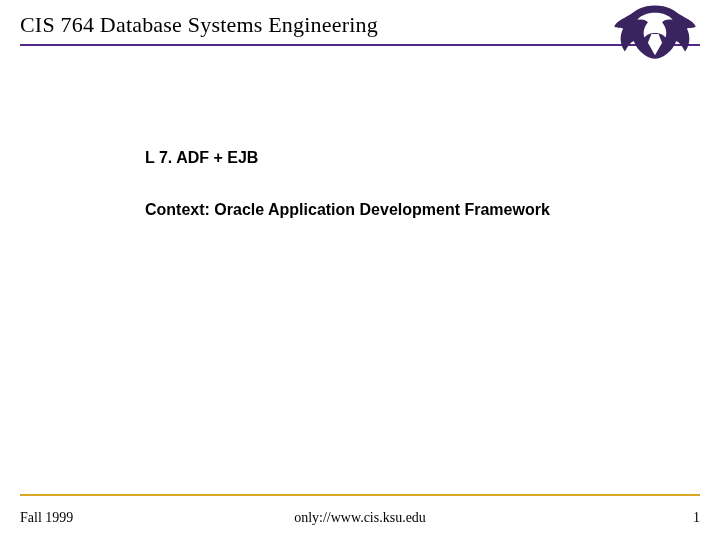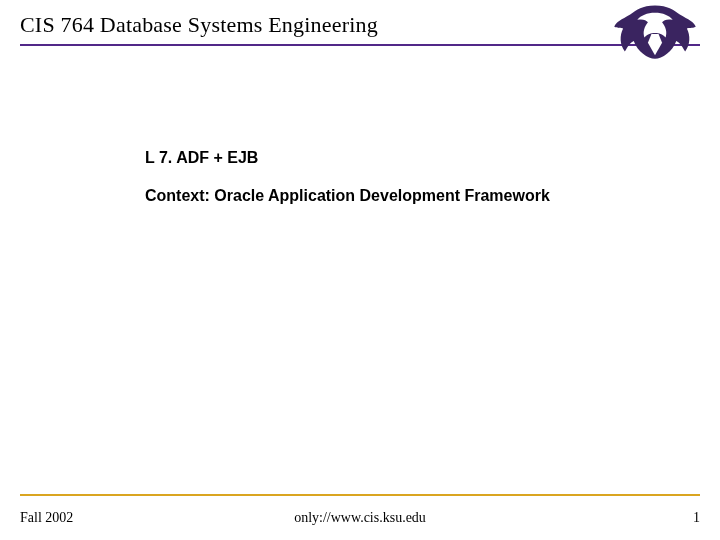--- a/index.html
+++ b/index.html
@@ -3,21 +3,21 @@
 <meta charset="utf-8">
 <style>
   * { margin: 0; padding: 0; box-sizing: border-box; }
   html, body { width: 720px; height: 540px; background: #ffffff; font-family: "Times New Roman", Times, serif; color: #000; overflow: hidden; }
   .slide { position: relative; width: 720px; height: 540px; }
   .header { position: absolute; left: 20px; top: 12px; right: 20px; }
   .title { font-size: 22px; font-weight: normal; letter-spacing: 0.2px; }
   .title-underline { margin-top: 6px; border-bottom: 2px solid #512888; width: 100%; }
   .logo { position: absolute; top: 2px; right: 20px; width: 90px; height: 62px; }
   .content { position: absolute; left: 145px; top: 148px; right: 40px; font-family: Arial, Helvetica, sans-serif; font-weight: bold; font-size: 16px; line-height: 1.25; }
-  .content .row1 { margin-bottom: 18px; }
+  .content .row1 { margin-bottom: 32px; }
   .content .row2 { margin-bottom: 18px; }
   .content .row3 { }
   .footer-line { position: absolute; left: 20px; right: 20px; bottom: 44px; border-top: 2px solid #daa520; }
   .footer { position: absolute; left: 20px; right: 20px; bottom: 14px; height: 22px; font-size: 14px; }
   .footer-left { position: absolute; left: 0; bottom: 0; }
   .footer-center { position: absolute; left: 50%; transform: translateX(-50%); bottom: 0; }
   .footer-right { position: absolute; right: 0; bottom: 0; }
 </style>
 </head>
 <body>
@@ -38,18 +38,18 @@
   </div>
 
   <div class="content">
     <div class="row1">L 7.  ADF  +  EJB</div>
     <div class="row2"> Context:  Oracle Application Development Framework</div>
   </div>
 
   <div class="footer-line"></div>
 
   <div class="footer">
-    <div class="footer-left">Fall 2002</div>
+    <div class="footer-left">Fall 1999</div>
     <div class="footer-center">only://www.cis.ksu.edu</div>
     <div class="footer-right">1</div>
   </div>
 
 </div>
 
 </body></html>

